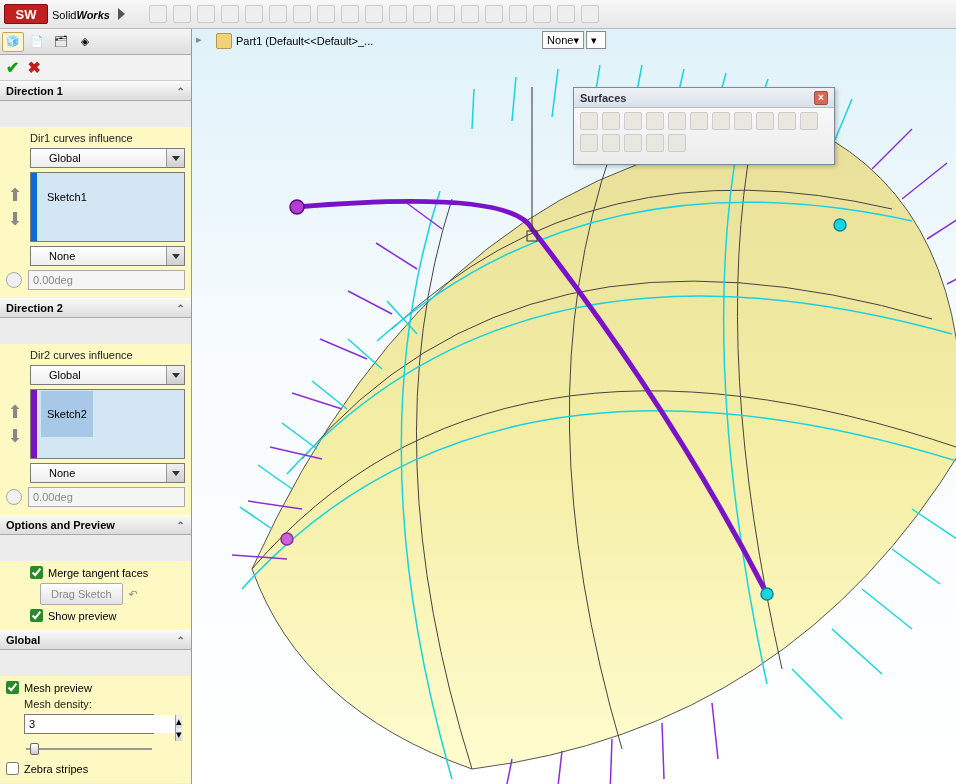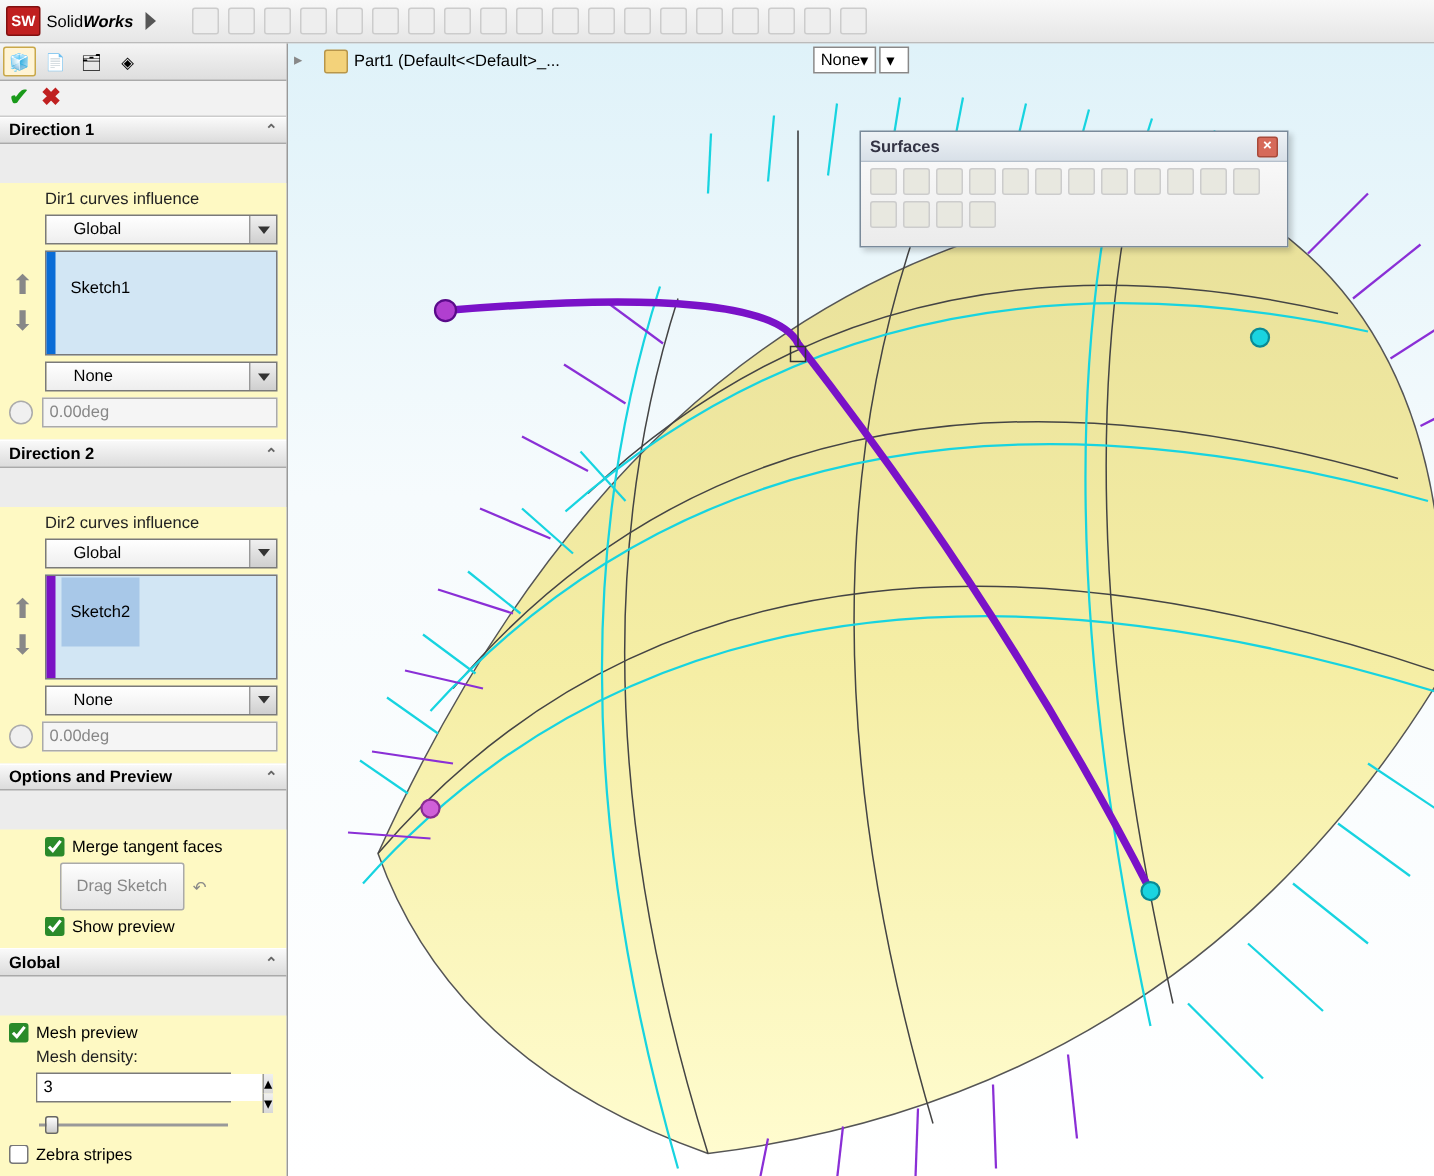--- a/index.html
+++ b/index.html
@@ -1,18 +1,18 @@
 <!DOCTYPE html>
 <html><head>
 <meta charset="utf-8">
 <style>
 * { box-sizing: border-box; margin: 0; padding: 0; font-family: Tahoma, Arial, sans-serif; font-size: 11px; }
 body { width: 956px; height: 784px; background: #dcdcdc; overflow: hidden; position: relative; }
 .titlebar { height: 29px; background: linear-gradient(#f8f8f8,#e6e6e6); display: flex; align-items: center; border-bottom: 1px solid #bbb; }
-.logo { width: 23px; height: 20px; margin: 0 4px; background: #c02020; border: 1px solid #801010; display: flex; align-items: center; justify-content: center; color: #fff; font-weight: bold; font-size: 10px; border-radius: 2px; }
+.logo { width: 44px; height: 20px; margin: 0 4px; background: #c02020; border: 1px solid #801010; display: flex; align-items: center; justify-content: center; color: #fff; font-weight: bold; font-size: 13px; border-radius: 2px; }
 .brand { font-family: Georgia, serif; font-size: 16px; }
 .brand b { font-weight: bold; font-style: italic; }
 .brand-arrow { width:0;height:0;border-top:6px solid transparent;border-bottom:6px solid transparent;border-left:7px solid #555;margin:0 8px; }
 .tb-spacer { width: 16px; }
 .tb-icons { display:flex; gap:6px; align-items:center; }
 .tb-icon { width:18px; height:18px; background:#eee; border:1px solid #ccc; border-radius:2px; }
 .content { display:flex; height: calc(100% - 29px); }
 .left { width: 192px; background: #ececec; border-right: 1px solid #999; display:flex; flex-direction:column; overflow-y:auto; }
 .tabstrip { height: 26px; display:flex; align-items:center; gap:2px; padding:2px; background:linear-gradient(#f5f5f5,#dedede); border-bottom:1px solid #aaa;}
 .tabstrip .tbtn { width:22px; height:20px; border:1px solid transparent; border-radius:2px; display:flex;align-items:center;justify-content:center;}
@@ -38,36 +38,36 @@
 .movers { display:flex; flex-direction:column; gap:10px; align-items:center; justify-content:center;}
 .movers .arr { color:#888; font-size:18px; line-height:14px;}
 .row { display:flex; gap:6px; align-items:stretch;}
 .row .movers { width:18px;}
 .row .listwrap { flex:1; }
 .icon-reset { width:16px; height:16px; border:1px solid #aaa; border-radius:8px; background:#f0f0f0;}
 .inline { display:flex; align-items:center; gap:6px;}
 .inputdeg { flex:1; height:20px; border:1px solid #aaa; background:#f5f5f5; color:#888; display:flex; align-items:center; padding:0 4px;}
 .chk { display:flex; align-items:center; gap:5px;}
 .chk input { width:13px;height:13px;accent-color:#2a8a2a;}
-.btn { height:32px; padding:0 10px; border:1px solid #aaa; background:linear-gradient(#fefefe,#e3e3e3); color:#888; border-radius:2px;text-align:center;}
+.btn { height:22px; padding:0 10px; border:1px solid #aaa; background:linear-gradient(#fefefe,#e3e3e3); color:#888; border-radius:2px;text-align:center;}
 .spinner { width:130px; height:20px; border:1px solid #7a7a7a; background:#fff; display:flex; position:relative;}
 .spinner input { border:none; flex:1; padding:0 4px; font-size:11px; outline:none;}
 .spinner .spbtns { width:16px; display:flex; flex-direction:column;}
 .spinner .spbtns div { flex:1; background:linear-gradient(#f0f0f0,#d8d8d8); border-left:1px solid #999; display:flex;align-items:center;justify-content:center;}
 .slider { height:18px; position:relative; margin-top:2px; width:130px;}
 .slider .track { position:absolute; left:2px; right:2px; top:8px; height:2px; background:#999;}
 .slider .thumb { position:absolute; top:3px; left:6px; width:9px; height:12px; background:linear-gradient(#fff,#ccc); border:1px solid #666; border-radius:2px;}
 .viewport { flex:1; position:relative; background:linear-gradient(#dff2f9 0%, #f6fbfd 40%, #ffffff 100%); overflow:hidden;}
 .vptop { position:absolute; top:0; left:0; right:0; height:24px; display:flex; align-items:center; padding:0 4px; gap:4px;}
 .vp-home { width:16px;height:16px; color:#888;}
 .vp-part { width:16px;height:16px;background:#f3d27a;border:1px solid #b8964a;border-radius:2px;}
 .vpselect { position:absolute; top:2px; left:50%; transform:translateX(-50%); display:flex; gap:2px;}
 .vpselect .sel { height:18px; border:1px solid #888; background:#fff; display:flex; align-items:center; padding:0 4px;}
 .vpselect .mini { width:20px;}
-.surfwin { position:absolute; top:58px; left:381px; width:286px; height:78px; background:linear-gradient(#fdfdfd,#ebebeb); border:1px solid #7a8a9a; box-shadow:2px 2px 4px rgba(0,0,0,0.2);}
+.surfwin { position:absolute; top:58px; left:381px; width:262px; height:78px; background:linear-gradient(#fdfdfd,#ebebeb); border:1px solid #7a8a9a; box-shadow:2px 2px 4px rgba(0,0,0,0.2);}
 .surfwin .hd { height:20px; background:linear-gradient(#eef2f6,#d8e0e8); border-bottom:1px solid #b5c0cc; display:flex; align-items:center; padding:0 6px; font-weight:bold; color:#334;}
 .surfwin .hd .x { margin-left:auto; width:14px;height:14px;background:#d66a5a;color:#fff;display:flex;align-items:center;justify-content:center;font-size:10px;border:1px solid #a84a3a;border-radius:2px;}
 .surfwin .body { padding:4px 6px; display:flex; flex-wrap:wrap; gap:4px;}
 .surfwin .sicon { width:18px; height:18px; background:#e8e8e0; border:1px solid #ccc; border-radius:2px;}
 .surface-svg { position:absolute; top:0; left:0; }
 </style>
 </head>
 <body>
 
 <div class="titlebar">

